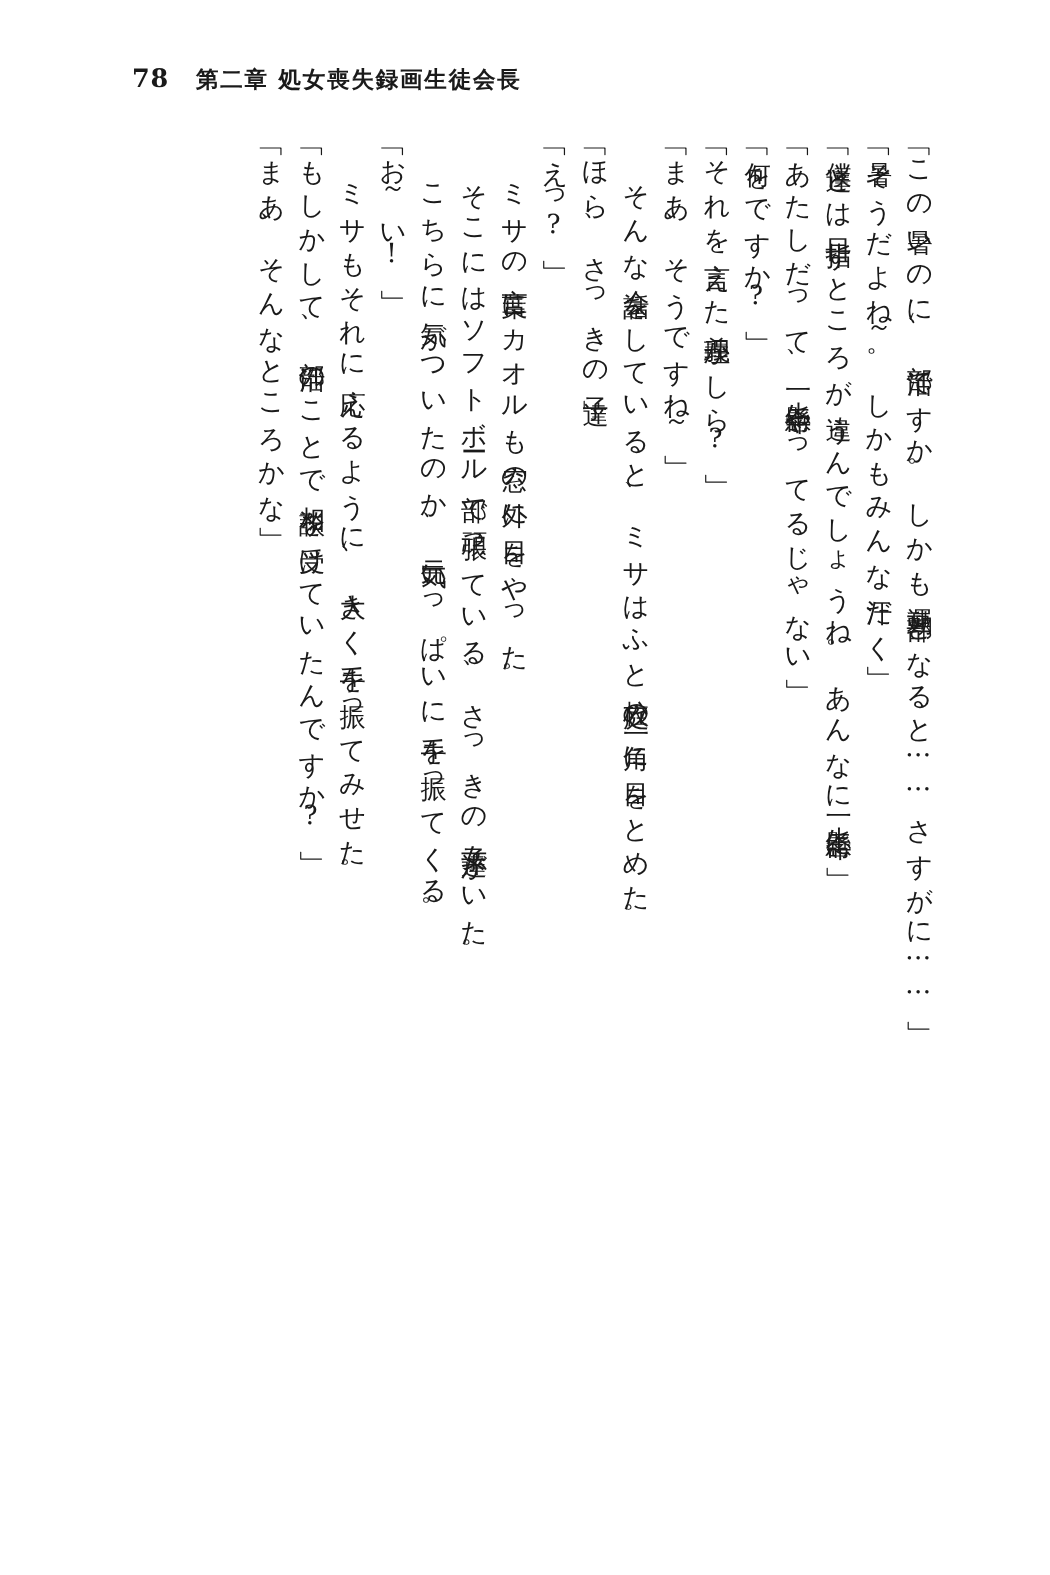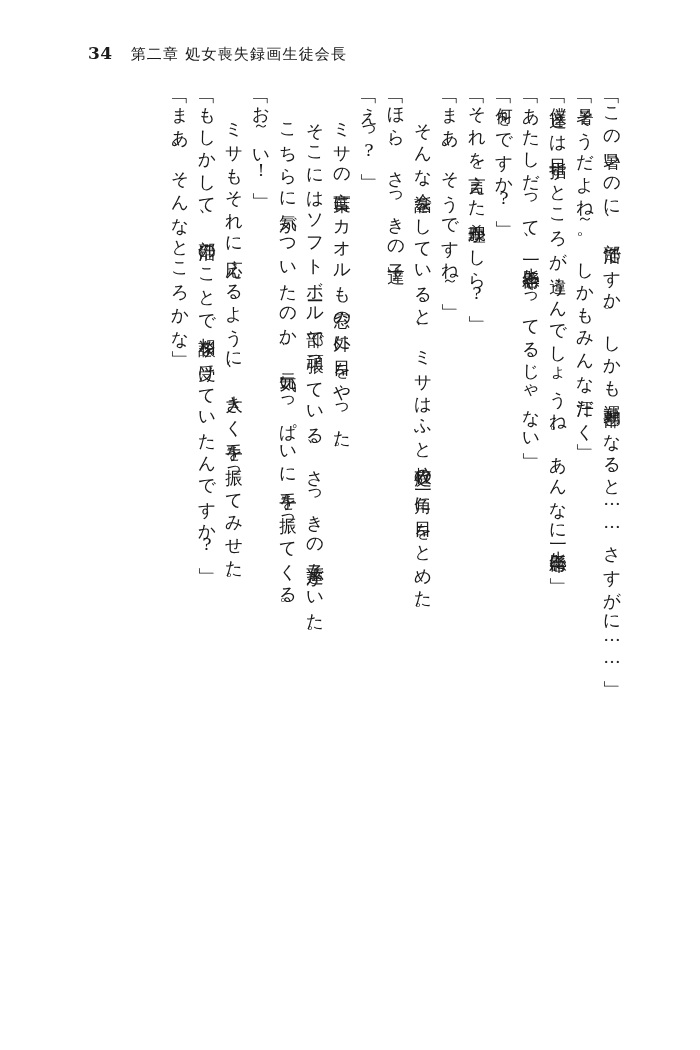--- a/index.html
+++ b/index.html
@@ -30,21 +30,21 @@
     gap: 18px;
     white-space: nowrap;
   }
   .header .pagenum {
     font-size: 17px;
     font-weight: bold;
     letter-spacing: 0.5px;
   }
   .header .chapter {
     font-size: 15px;
-    font-weight: normal;
+    font-weight: bold;
     letter-spacing: 1.2px;
   }
   
   .body-text {
     position: absolute;
     top: 92px;
     left: 90px;
     width: 530px;
     height: 700px;
     display: flex;
@@ -66,21 +66,21 @@
   .vline.indent {
     padding-top: 19px;
   }
 </style>
 </head>
 <body>
 
 <div class="page">
 
   <div class="header">
-    <span class="pagenum">34</span>
+    <span class="pagenum">78</span>
     <span class="chapter">第二章 処女喪失録画生徒会長</span>
   </div>
 
   <div class="body-text" id="body-text">
       <div class="vline">「この暑いのに、部活ですか。しかも運動部となると……さすがに……」</div>
       <div class="vline">「暑そうだよね～。しかもみんな汗だく」</div>
       <div class="vline">「僕達とは目指すところが違うんでしょうね。あんなに一生懸命に」</div>
       <div class="vline">「あたしだって、一生懸命やってるじゃない」</div>
       <div class="vline">「何をですか?」</div>
       <div class="vline">「それを言えた義理かしら?」</div>

